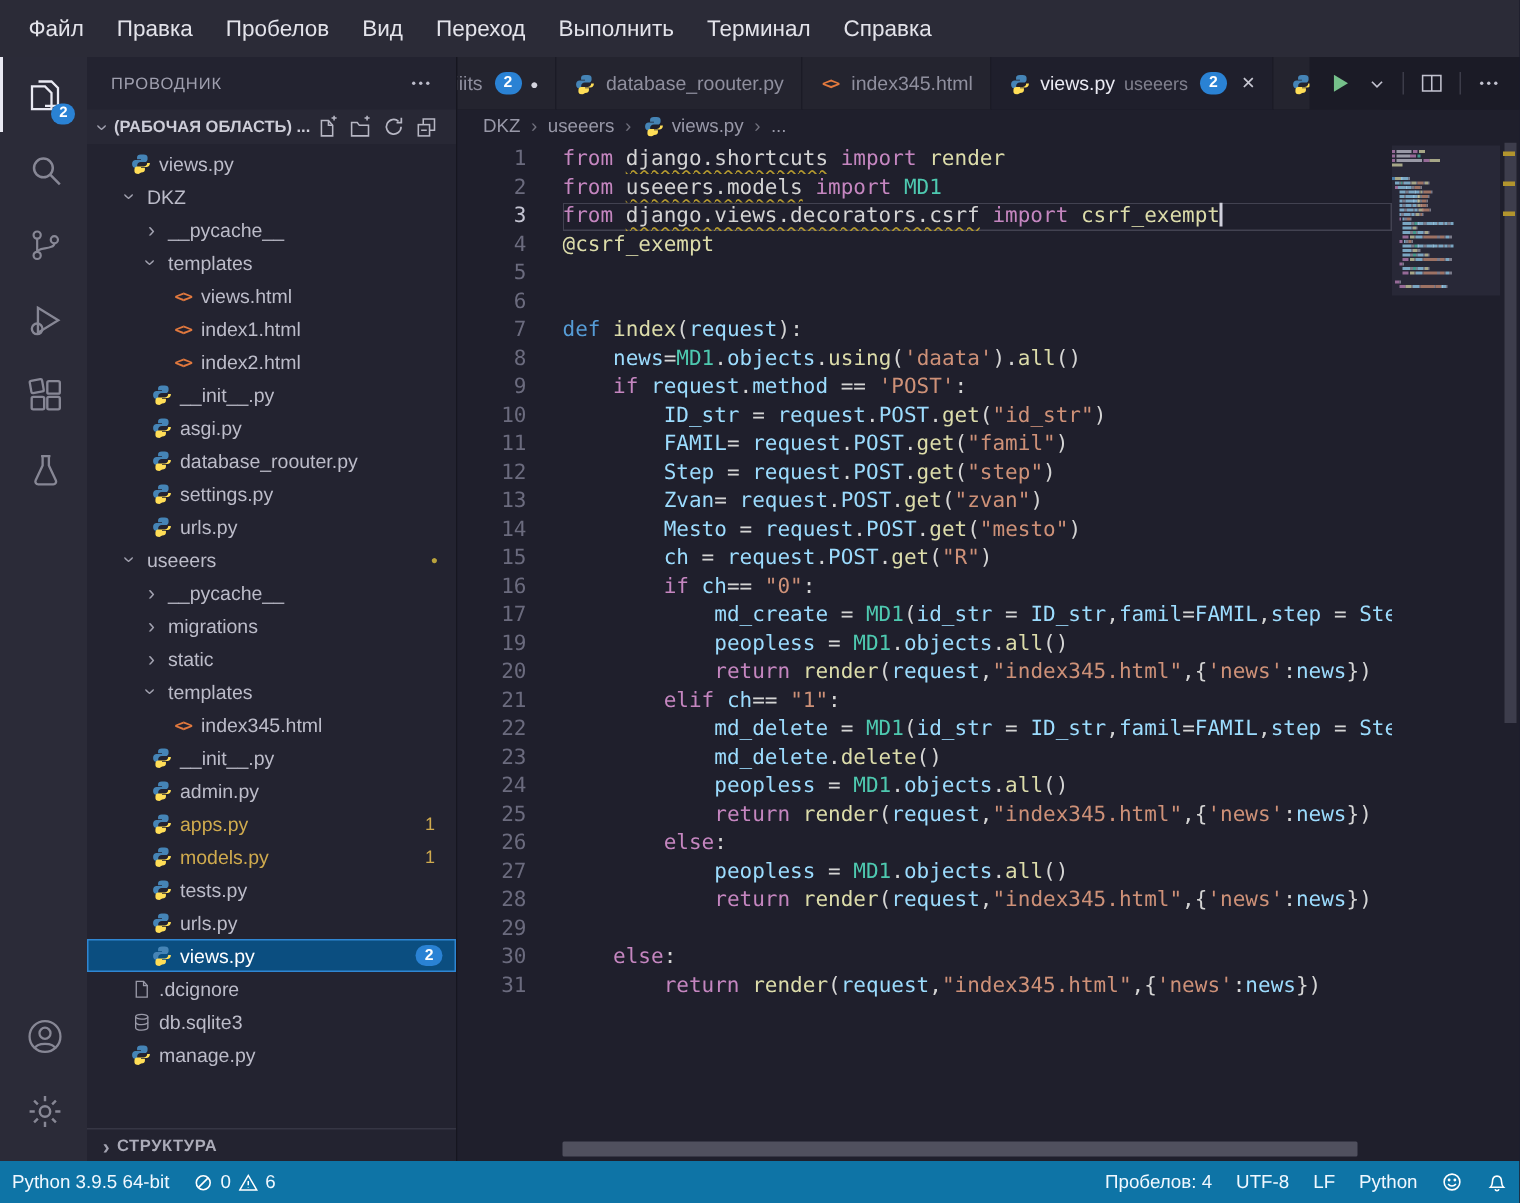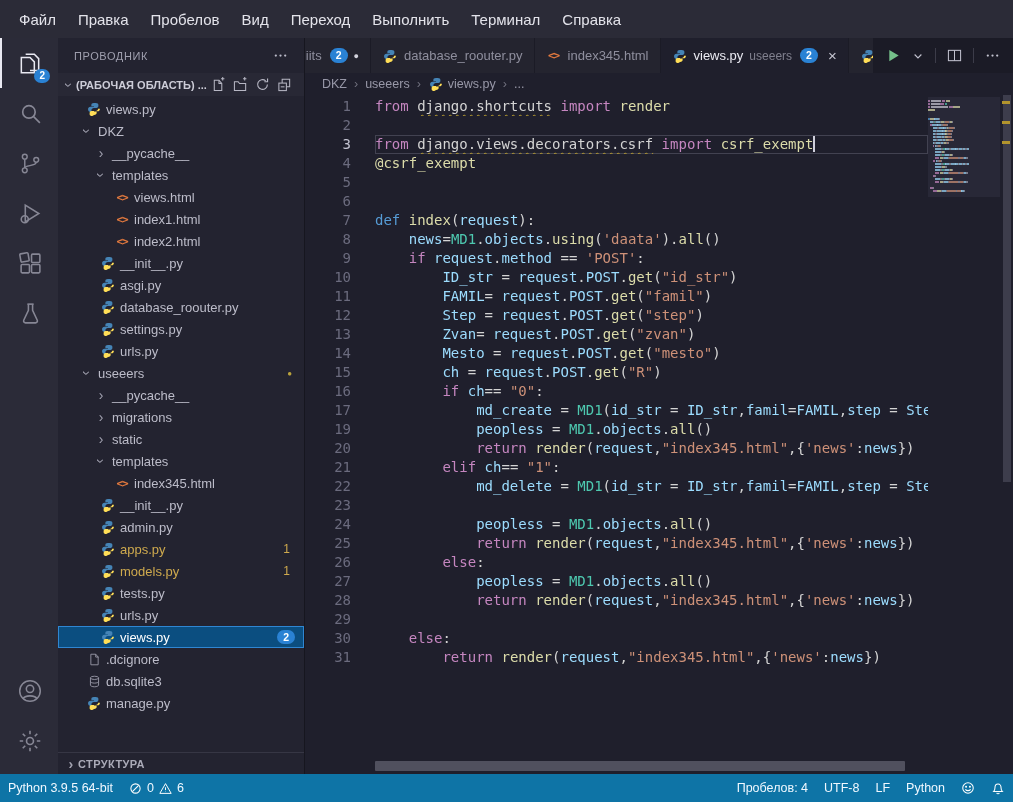--- a/index.html
+++ b/index.html
@@ -512,41 +512,41 @@
           <span>views.py</span>
         </span>
         <span class="bsep">›</span>
         <span class="bc-item">
           <span>...</span>
         </span>
       </div>
     <div class="code-area">
       <div class="code-scroll">
           <div class="code-line"><span class="ln">1</span><span class="lc"><span class="tk-kw">from</span><span class="tk-plain"> </span><span class="tk-modw">django.shortcuts</span><span class="tk-plain"> </span><span class="tk-kw">import</span><span class="tk-plain"> </span><span class="tk-fn">render</span></span></div>
-          <div class="code-line"><span class="ln">2</span></div>
+          <div class="code-line"><span class="ln">2</span><span class="lc"><span class="tk-kw">from</span><span class="tk-plain"> </span><span class="tk-modw">useeers.models</span><span class="tk-plain"> </span><span class="tk-kw">import</span><span class="tk-plain"> </span><span class="tk-cls">MD1</span></span></div>
           <div class="code-line current"><span class="ln">3</span><span class="lc"><span class="tk-kw">from</span><span class="tk-plain"> </span><span class="tk-modw">django.views.decorators.csrf</span><span class="tk-plain"> </span><span class="tk-kw">import</span><span class="tk-plain"> </span><span class="tk-fn">csrf_exempt</span><span class="cursor"></span></span></div>
           <div class="code-line"><span class="ln">4</span><span class="lc"><span class="tk-fn">@csrf_exempt</span></span></div>
           <div class="code-line"><span class="ln">5</span><span class="lc"></span></div>
           <div class="code-line"><span class="ln">6</span><span class="lc"></span></div>
           <div class="code-line"><span class="ln">7</span><span class="lc"><span class="tk-def">def</span><span class="tk-plain"> </span><span class="tk-fn">index</span><span class="tk-plain">(</span><span class="tk-var">request</span><span class="tk-plain">):</span></span></div>
           <div class="code-line"><span class="ln">8</span><span class="lc"><span class="tk-plain">    </span><span class="tk-var">news</span><span class="tk-plain">=</span><span class="tk-cls">MD1</span><span class="tk-plain">.</span><span class="tk-var">objects</span><span class="tk-plain">.</span><span class="tk-fn">using</span><span class="tk-plain">(</span><span class="tk-str">'daata'</span><span class="tk-plain">).</span><span class="tk-fn">all</span><span class="tk-plain">()</span></span></div>
           <div class="code-line"><span class="ln">9</span><span class="lc"><span class="tk-plain">    </span><span class="tk-kw">if</span><span class="tk-plain"> </span><span class="tk-var">request</span><span class="tk-plain">.</span><span class="tk-var">method</span><span class="tk-plain"> == </span><span class="tk-str">'POST'</span><span class="tk-plain">:</span></span></div>
           <div class="code-line"><span class="ln">10</span><span class="lc"><span class="tk-plain">        </span><span class="tk-var">ID_str</span><span class="tk-plain"> = </span><span class="tk-var">request</span><span class="tk-plain">.</span><span class="tk-var">POST</span><span class="tk-plain">.</span><span class="tk-fn">get</span><span class="tk-plain">(</span><span class="tk-str">"id_str"</span><span class="tk-plain">)</span></span></div>
           <div class="code-line"><span class="ln">11</span><span class="lc"><span class="tk-plain">        </span><span class="tk-var">FAMIL</span><span class="tk-plain">= </span><span class="tk-var">request</span><span class="tk-plain">.</span><span class="tk-var">POST</span><span class="tk-plain">.</span><span class="tk-fn">get</span><span class="tk-plain">(</span><span class="tk-str">"famil"</span><span class="tk-plain">)</span></span></div>
           <div class="code-line"><span class="ln">12</span><span class="lc"><span class="tk-plain">        </span><span class="tk-var">Step</span><span class="tk-plain"> = </span><span class="tk-var">request</span><span class="tk-plain">.</span><span class="tk-var">POST</span><span class="tk-plain">.</span><span class="tk-fn">get</span><span class="tk-plain">(</span><span class="tk-str">"step"</span><span class="tk-plain">)</span></span></div>
           <div class="code-line"><span class="ln">13</span><span class="lc"><span class="tk-plain">        </span><span class="tk-var">Zvan</span><span class="tk-plain">= </span><span class="tk-var">request</span><span class="tk-plain">.</span><span class="tk-var">POST</span><span class="tk-plain">.</span><span class="tk-fn">get</span><span class="tk-plain">(</span><span class="tk-str">"zvan"</span><span class="tk-plain">)</span></span></div>
           <div class="code-line"><span class="ln">14</span><span class="lc"><span class="tk-plain">        </span><span class="tk-var">Mesto</span><span class="tk-plain"> = </span><span class="tk-var">request</span><span class="tk-plain">.</span><span class="tk-var">POST</span><span class="tk-plain">.</span><span class="tk-fn">get</span><span class="tk-plain">(</span><span class="tk-str">"mesto"</span><span class="tk-plain">)</span></span></div>
           <div class="code-line"><span class="ln">15</span><span class="lc"><span class="tk-plain">        </span><span class="tk-var">ch</span><span class="tk-plain"> = </span><span class="tk-var">request</span><span class="tk-plain">.</span><span class="tk-var">POST</span><span class="tk-plain">.</span><span class="tk-fn">get</span><span class="tk-plain">(</span><span class="tk-str">"R"</span><span class="tk-plain">)</span></span></div>
           <div class="code-line"><span class="ln">16</span><span class="lc"><span class="tk-plain">        </span><span class="tk-kw">if</span><span class="tk-plain"> </span><span class="tk-var">ch</span><span class="tk-plain">== </span><span class="tk-str">"0"</span><span class="tk-plain">:</span></span></div>
           <div class="code-line"><span class="ln">17</span><span class="lc"><span class="tk-plain">            </span><span class="tk-var">md_create</span><span class="tk-plain"> = </span><span class="tk-cls">MD1</span><span class="tk-plain">(</span><span class="tk-var">id_str</span><span class="tk-plain"> = </span><span class="tk-var">ID_str</span><span class="tk-plain">,</span><span class="tk-var">famil</span><span class="tk-plain">=</span><span class="tk-var">FAMIL</span><span class="tk-plain">,</span><span class="tk-var">step</span><span class="tk-plain"> = </span><span class="tk-var">Ste</span></span></div>
           <div class="code-line"><span class="ln">19</span><span class="lc"><span class="tk-plain">            </span><span class="tk-var">peopless</span><span class="tk-plain"> = </span><span class="tk-cls">MD1</span><span class="tk-plain">.</span><span class="tk-var">objects</span><span class="tk-plain">.</span><span class="tk-fn">all</span><span class="tk-plain">()</span></span></div>
           <div class="code-line"><span class="ln">20</span><span class="lc"><span class="tk-plain">            </span><span class="tk-kw">return</span><span class="tk-plain"> </span><span class="tk-fn">render</span><span class="tk-plain">(</span><span class="tk-var">request</span><span class="tk-plain">,</span><span class="tk-str">"index345.html"</span><span class="tk-plain">,{</span><span class="tk-str">'news'</span><span class="tk-plain">:</span><span class="tk-var">news</span><span class="tk-plain">})</span></span></div>
           <div class="code-line"><span class="ln">21</span><span class="lc"><span class="tk-plain">        </span><span class="tk-kw">elif</span><span class="tk-plain"> </span><span class="tk-var">ch</span><span class="tk-plain">== </span><span class="tk-str">"1"</span><span class="tk-plain">:</span></span></div>
           <div class="code-line"><span class="ln">22</span><span class="lc"><span class="tk-plain">            </span><span class="tk-var">md_delete</span><span class="tk-plain"> = </span><span class="tk-cls">MD1</span><span class="tk-plain">(</span><span class="tk-var">id_str</span><span class="tk-plain"> = </span><span class="tk-var">ID_str</span><span class="tk-plain">,</span><span class="tk-var">famil</span><span class="tk-plain">=</span><span class="tk-var">FAMIL</span><span class="tk-plain">,</span><span class="tk-var">step</span><span class="tk-plain"> = </span><span class="tk-var">Ste</span></span></div>
-          <div class="code-line"><span class="ln">23</span></div>
+          <div class="code-line"><span class="ln">23</span><span class="lc"><span class="tk-plain">            </span><span class="tk-var">md_delete</span><span class="tk-plain">.</span><span class="tk-fn">delete</span><span class="tk-plain">()</span></span></div>
           <div class="code-line"><span class="ln">24</span><span class="lc"><span class="tk-plain">            </span><span class="tk-var">peopless</span><span class="tk-plain"> = </span><span class="tk-cls">MD1</span><span class="tk-plain">.</span><span class="tk-var">objects</span><span class="tk-plain">.</span><span class="tk-fn">all</span><span class="tk-plain">()</span></span></div>
           <div class="code-line"><span class="ln">25</span><span class="lc"><span class="tk-plain">            </span><span class="tk-kw">return</span><span class="tk-plain"> </span><span class="tk-fn">render</span><span class="tk-plain">(</span><span class="tk-var">request</span><span class="tk-plain">,</span><span class="tk-str">"index345.html"</span><span class="tk-plain">,{</span><span class="tk-str">'news'</span><span class="tk-plain">:</span><span class="tk-var">news</span><span class="tk-plain">})</span></span></div>
           <div class="code-line"><span class="ln">26</span><span class="lc"><span class="tk-plain">        </span><span class="tk-kw">else</span><span class="tk-plain">:</span></span></div>
           <div class="code-line"><span class="ln">27</span><span class="lc"><span class="tk-plain">            </span><span class="tk-var">peopless</span><span class="tk-plain"> = </span><span class="tk-cls">MD1</span><span class="tk-plain">.</span><span class="tk-var">objects</span><span class="tk-plain">.</span><span class="tk-fn">all</span><span class="tk-plain">()</span></span></div>
           <div class="code-line"><span class="ln">28</span><span class="lc"><span class="tk-plain">            </span><span class="tk-kw">return</span><span class="tk-plain"> </span><span class="tk-fn">render</span><span class="tk-plain">(</span><span class="tk-var">request</span><span class="tk-plain">,</span><span class="tk-str">"index345.html"</span><span class="tk-plain">,{</span><span class="tk-str">'news'</span><span class="tk-plain">:</span><span class="tk-var">news</span><span class="tk-plain">})</span></span></div>
           <div class="code-line"><span class="ln">29</span><span class="lc"></span></div>
           <div class="code-line"><span class="ln">30</span><span class="lc"><span class="tk-plain">    </span><span class="tk-kw">else</span><span class="tk-plain">:</span></span></div>
           <div class="code-line"><span class="ln">31</span><span class="lc"><span class="tk-plain">        </span><span class="tk-kw">return</span><span class="tk-plain"> </span><span class="tk-fn">render</span><span class="tk-plain">(</span><span class="tk-var">request</span><span class="tk-plain">,</span><span class="tk-str">"index345.html"</span><span class="tk-plain">,{</span><span class="tk-str">'news'</span><span class="tk-plain">:</span><span class="tk-var">news</span><span class="tk-plain">})</span></span></div>
         </div>
       <div class="minimap">

